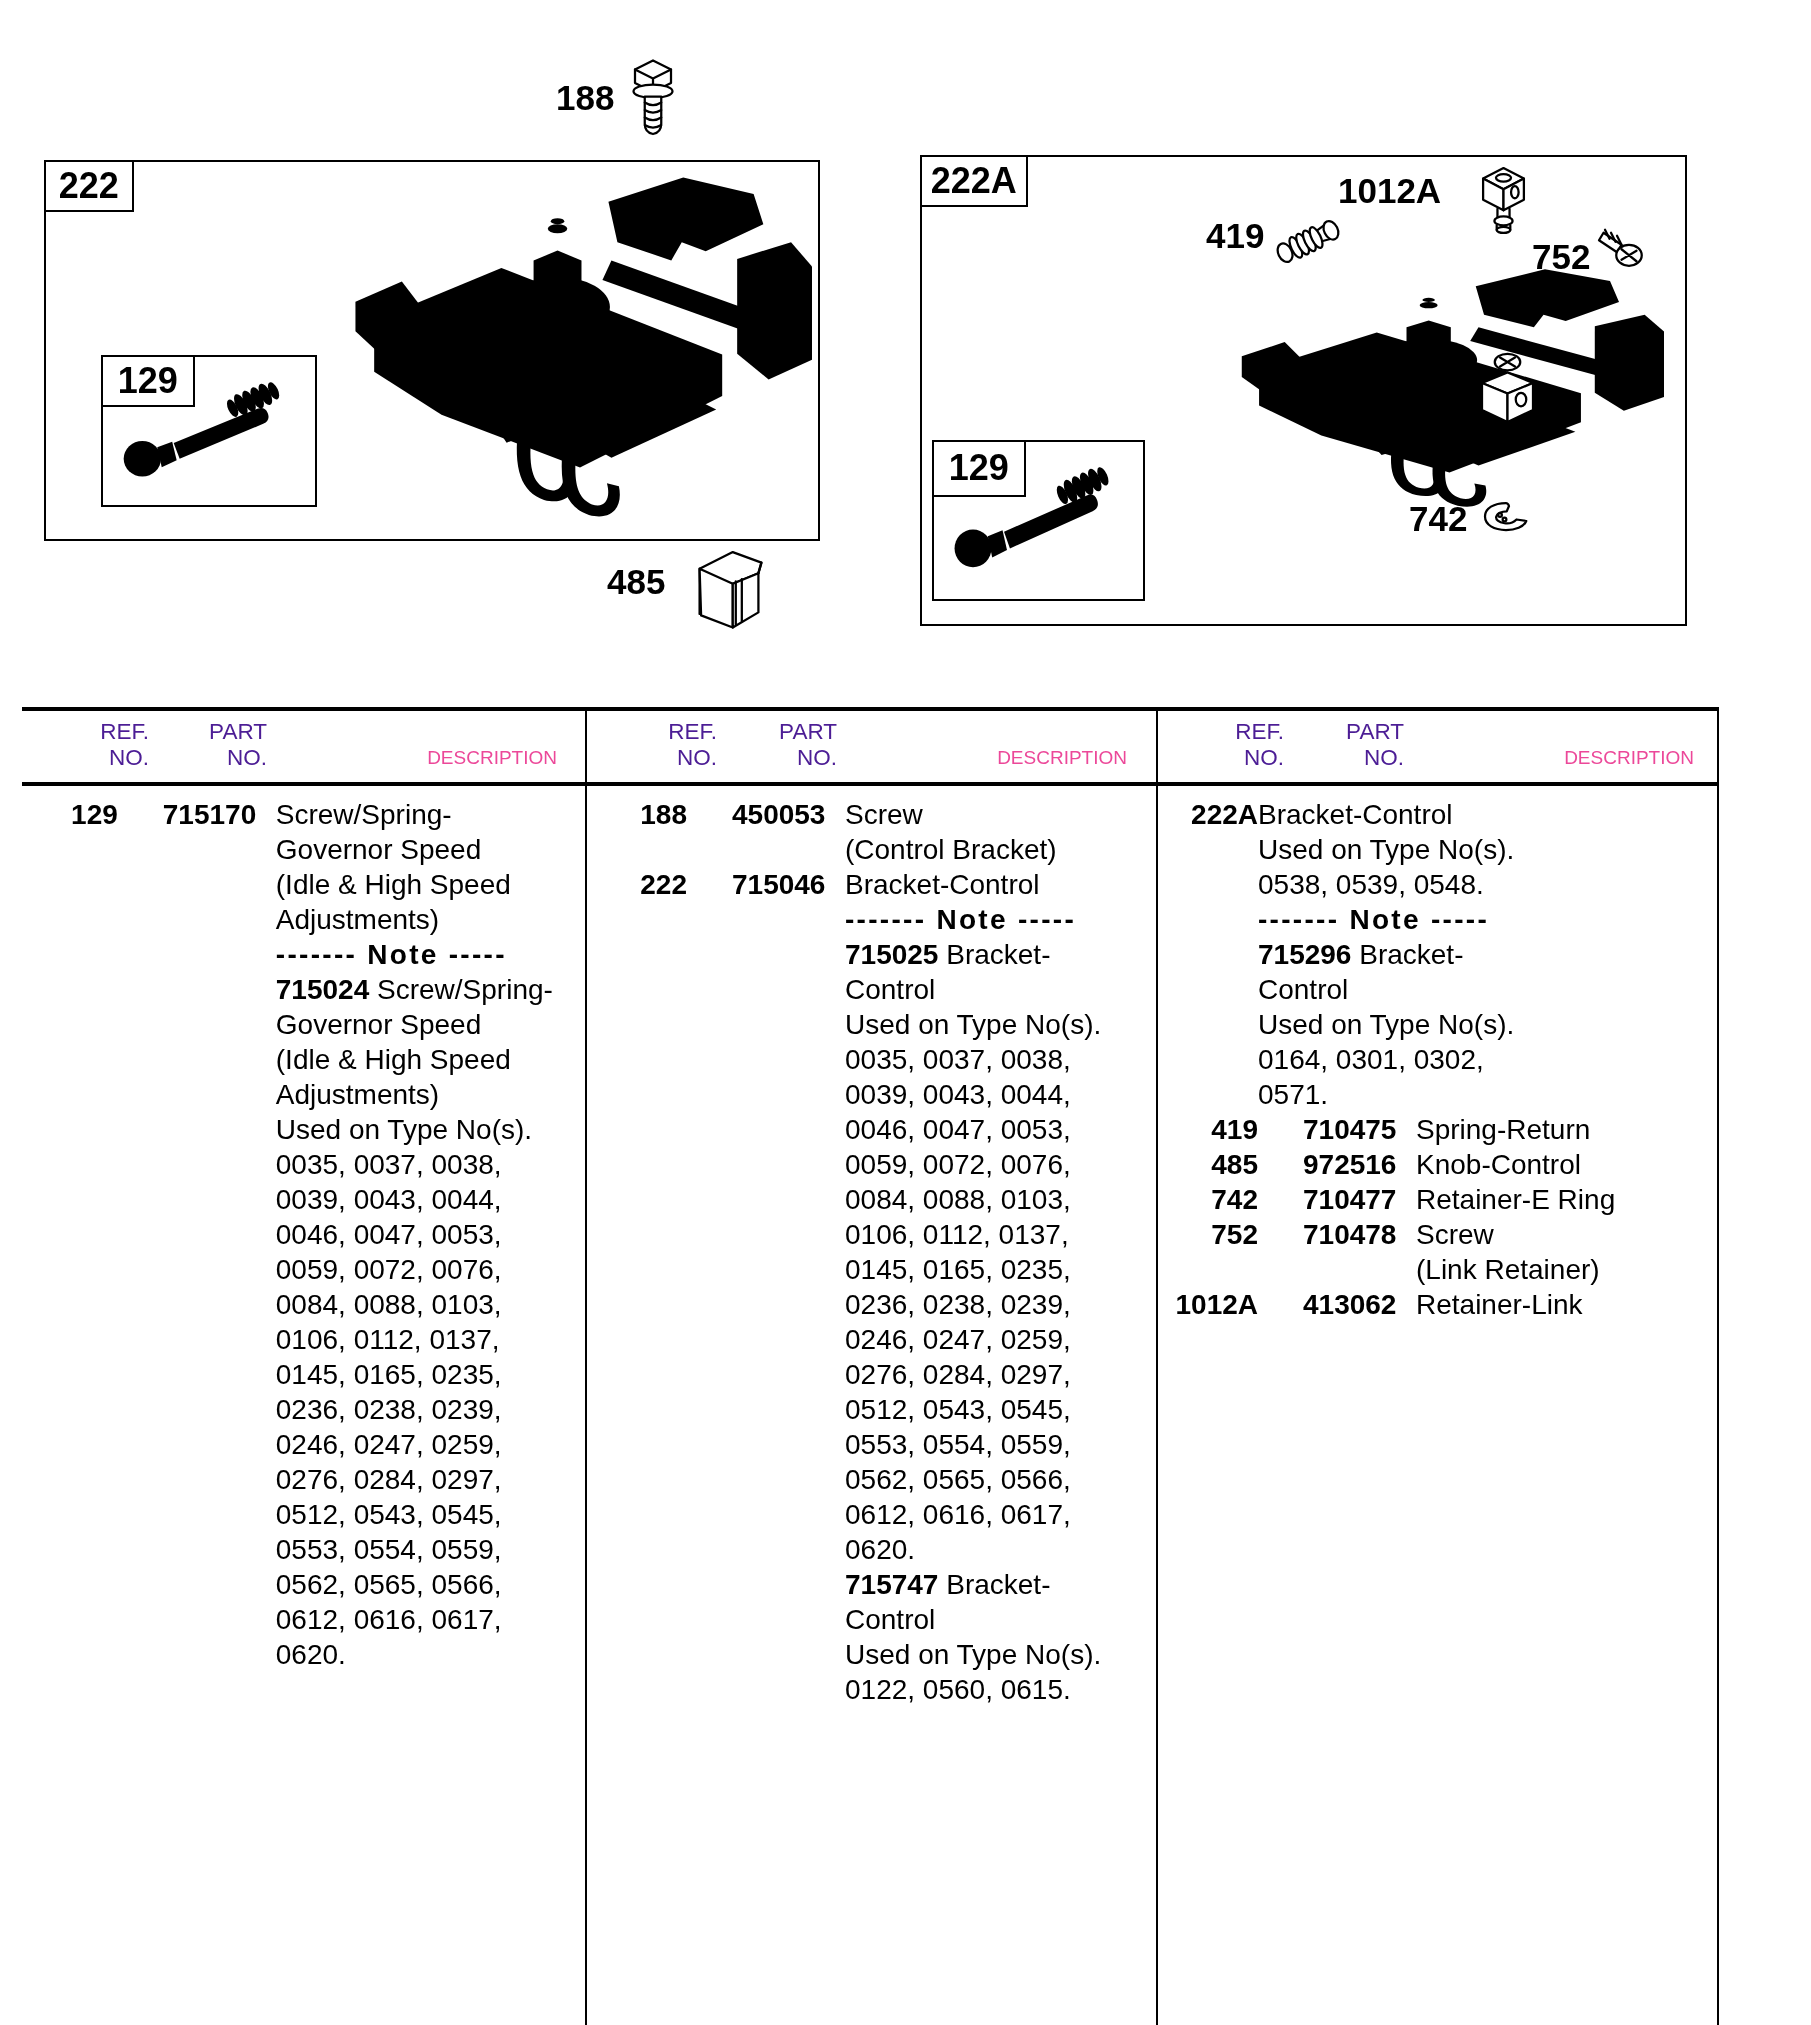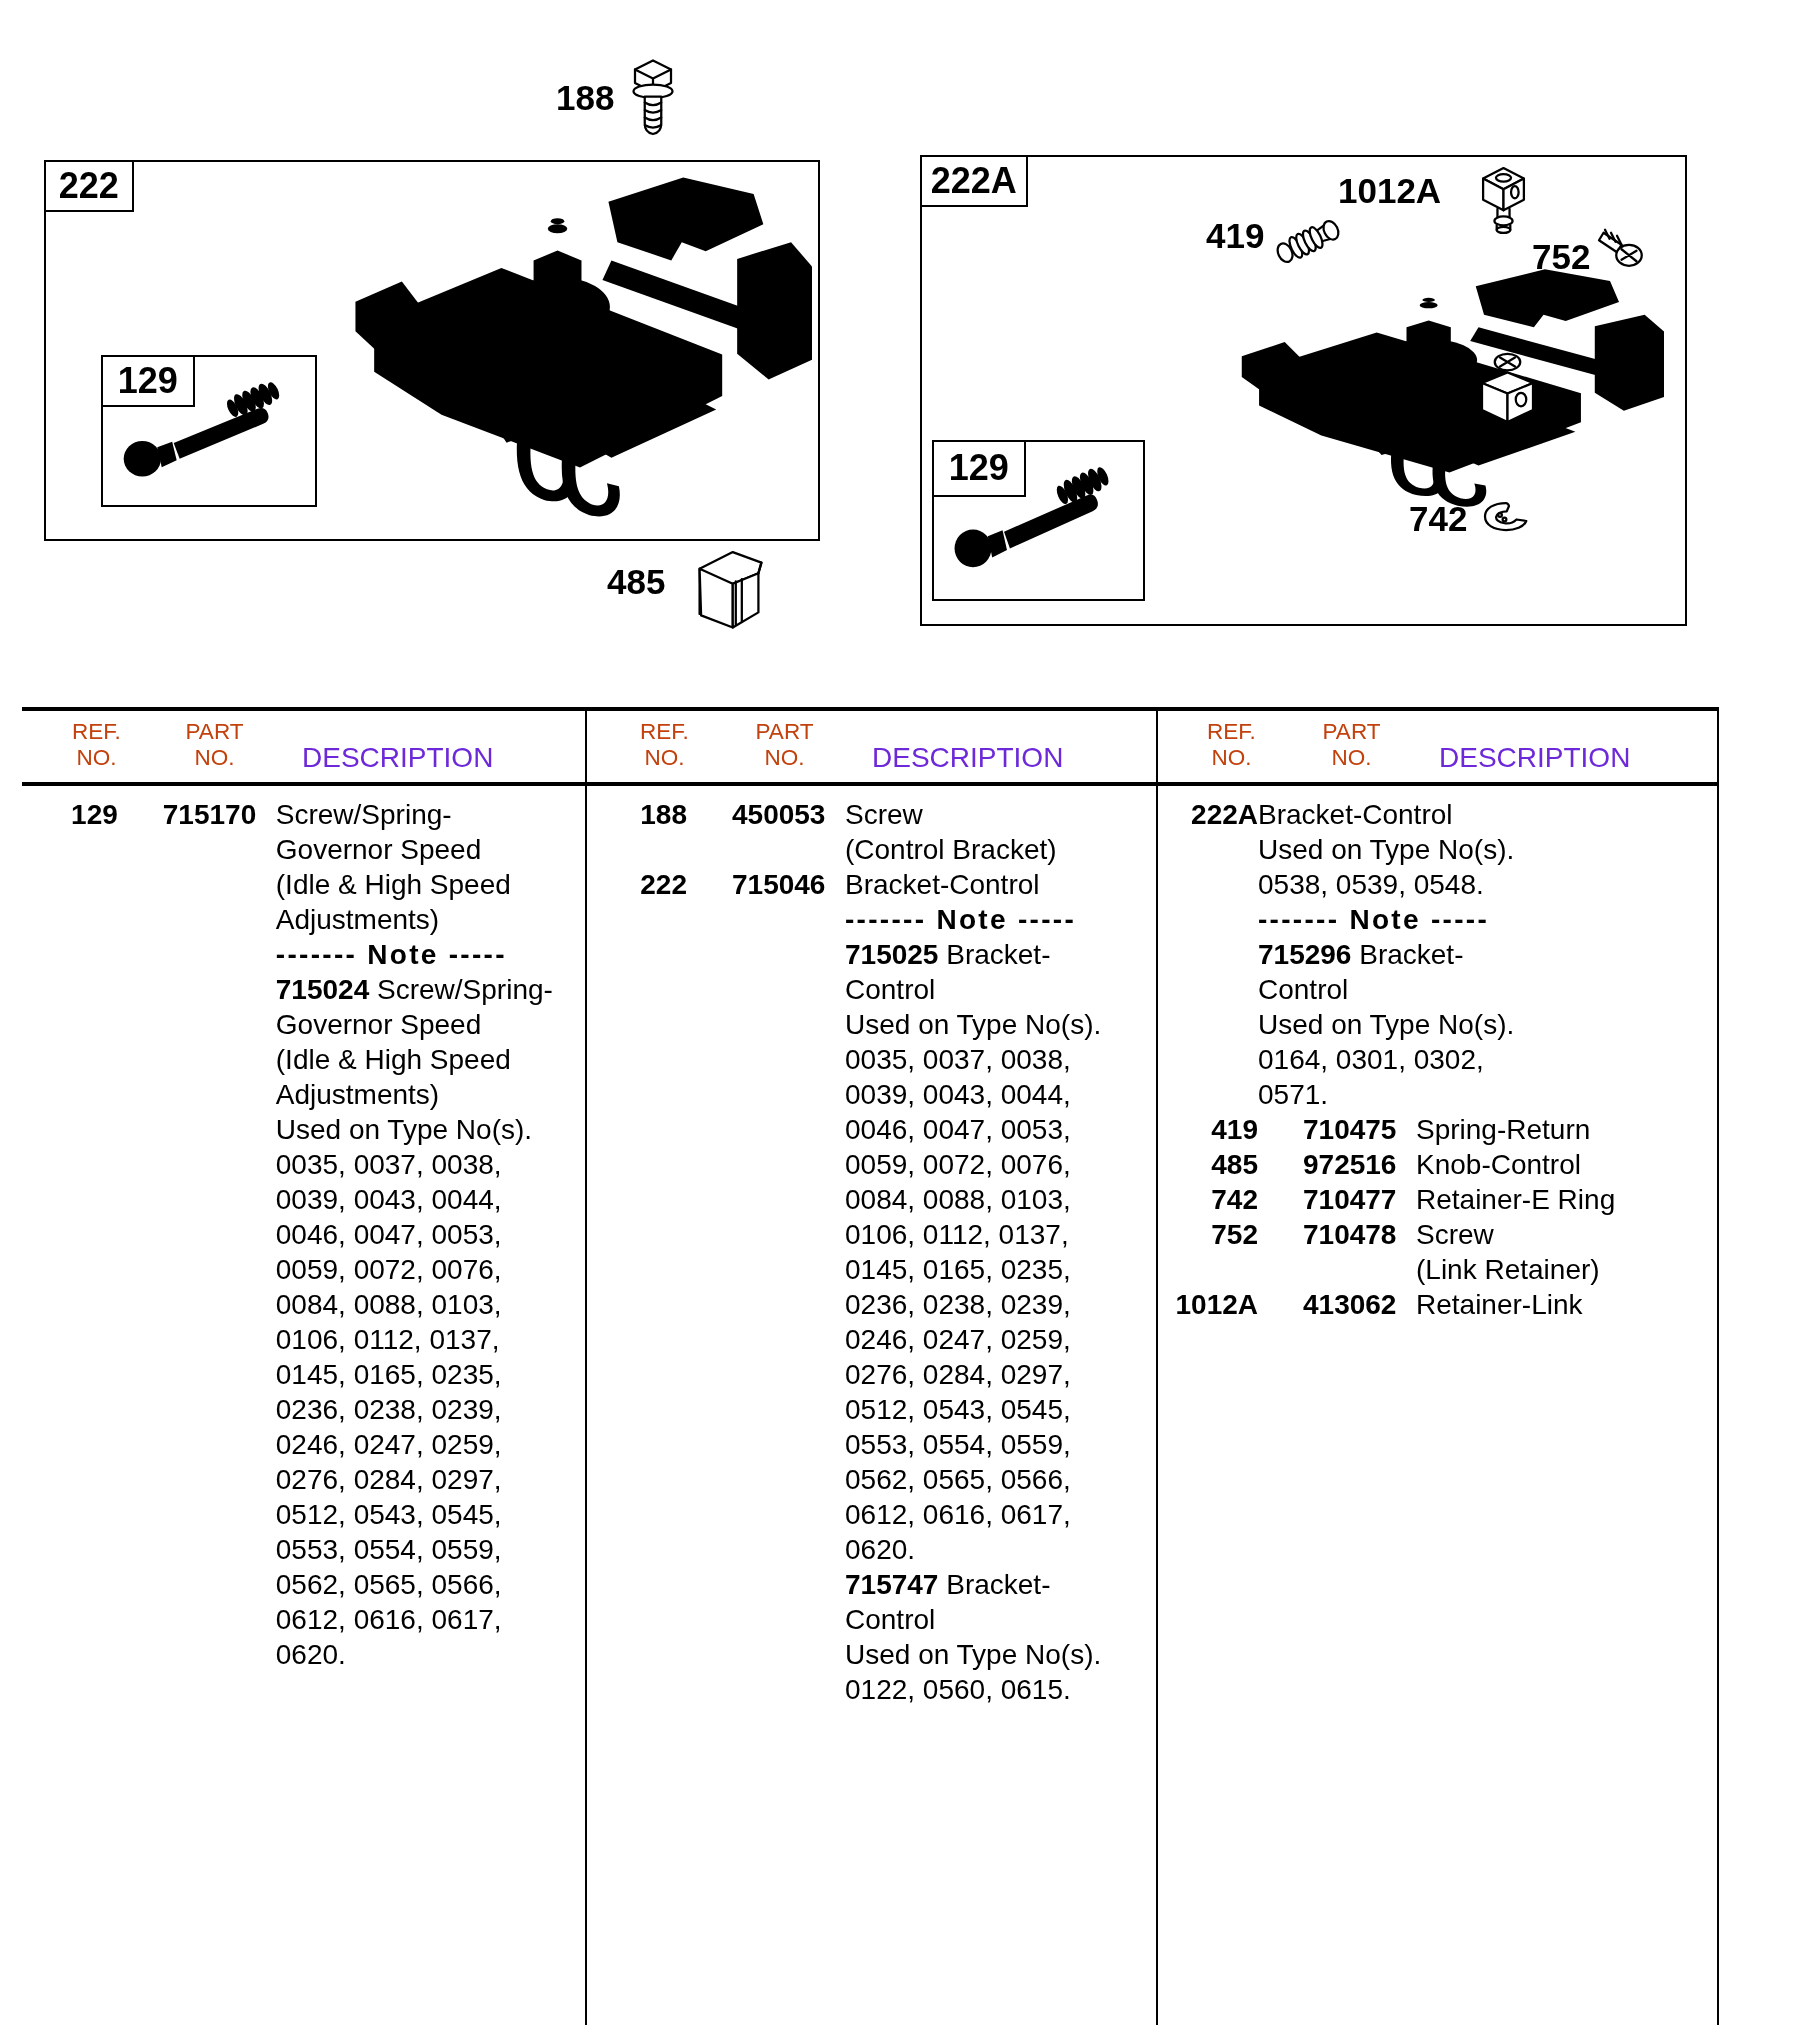--- a/index.html
+++ b/index.html
@@ -9,22 +9,22 @@
   .pbox{position:absolute;border:2.3px solid #000;background:#fff;}
   .pbox-label{position:absolute;left:-2.3px;top:-2.3px;border:2.3px solid #000;background:#fff;
               font-weight:700;font-size:36px;display:flex;align-items:center;justify-content:center;}
   .art{position:absolute;}
   .art path,.art ellipse,.art circle,.art polygon,.art line{stroke:#000;fill:#fff;stroke-width:3;stroke-linejoin:round;stroke-linecap:round;}
   .art .nf{fill:none;}
   
   .hrule{position:absolute;background:#000;height:3.8px;}
   .vrule{position:absolute;background:#000;width:2.3px;}
   
-  .hdr{position:absolute;font-size:22.5px;line-height:26px;text-align:center;color:#c2410c;}
-  .hdr-desc{position:absolute;font-size:28px;line-height:26px;text-align:left;color:#6d28d9;white-space:nowrap;}
+  .hdr{position:absolute;font-size:22.5px;line-height:26px;text-align:right;color:#4c1d95;}
+  .hdr-desc{position:absolute;font-size:19px;line-height:26px;text-align:right;color:#ec4899;white-space:nowrap;}
   
   .colbody{position:absolute;top:797px;width:557px;}
   .entry{display:grid;grid-template-columns:96px 158px 1fr;font-size:28px;line-height:35px;}
   .cell{color:#000;}
   .cell.ref{text-align:right;font-weight:700;white-space:nowrap;}
   .cell.part{padding-left:45px;box-sizing:border-box;font-weight:700;white-space:nowrap;}
   .cell.desc{padding-left:0;}
   .dline{white-space:nowrap;}
   .dline.note{font-weight:700;letter-spacing:2.3px;}
   .bold{font-weight:700;}

